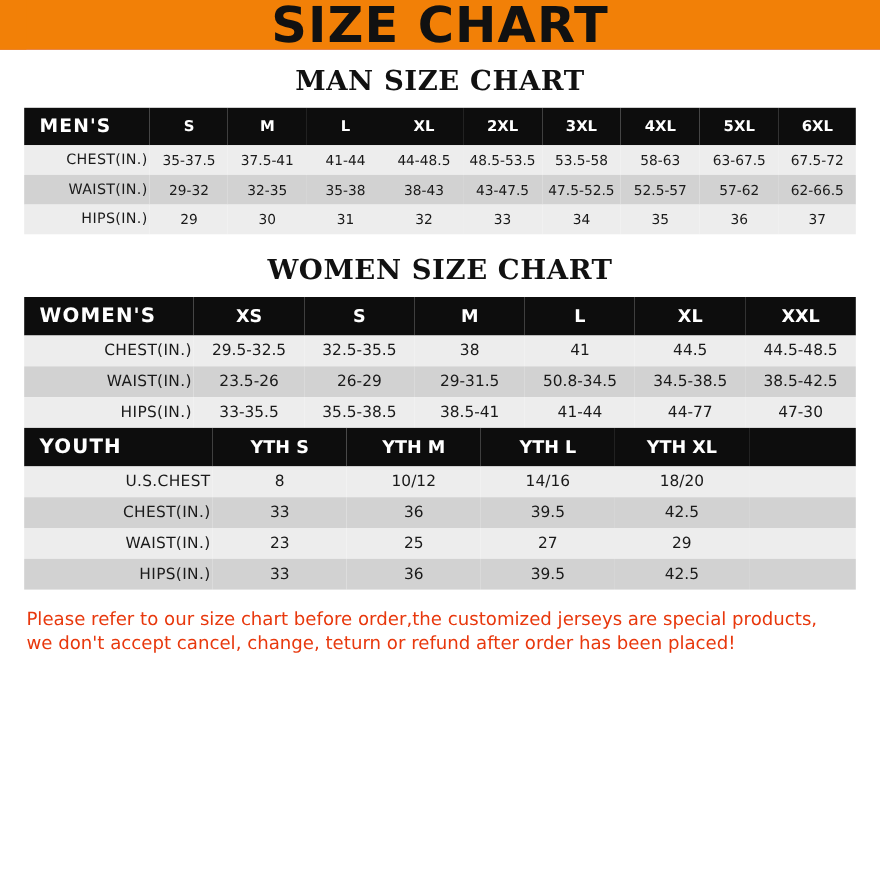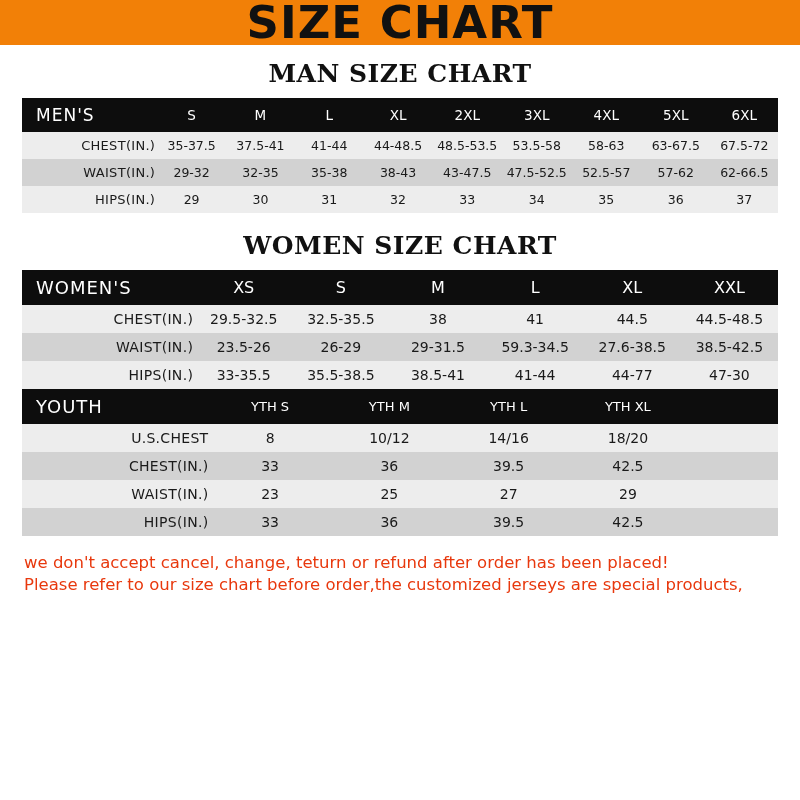--- a/index.html
+++ b/index.html
@@ -76,22 +76,22 @@
     text-align: center;
     vertical-align: middle;
     font-family: "DejaVu Sans", sans-serif;
   }
   
   table.size-table thead tr {
     background: #0d0d0d;
   }
   table.size-table thead th {
     color: #ffffff;
-    font-weight: normal;
-    padding: 7px 2px;
+    font-weight: bold;
+    padding: 7px 14px;
   }
   table.size-table thead th.label-col {
     text-align: left;
     padding-left: 14px;
     letter-spacing: 1px;
   }
   
   table.size-table tbody td {
     color: #1a1a1a;
     padding: 6px 2px;
@@ -108,21 +108,21 @@
   #men-table tbody td { font-size: 12.5px; }
   #men-table tbody td.label-col { font-size: 13px; letter-spacing: .3px; }
 
   
   #women-table thead th { font-size: 16px; }
   #women-table thead th.label-col { font-size: 18px; }
   #women-table tbody td { font-size: 14px; }
   #women-table tbody td.label-col { font-size: 14px; letter-spacing: .3px; }
 
   
-  #youth-table thead th { font-size: 13px; }
+  #youth-table thead th { font-size: 16px; }
   #youth-table thead th.label-col { font-size: 18px; }
   #youth-table tbody td { font-size: 14px; }
   #youth-table tbody td.label-col { font-size: 14px; letter-spacing: .3px; }
 
   .note {
     margin-top: 16px;
     margin-bottom: 6px;
     color: #e8380d;
     font-family: "DejaVu Sans", sans-serif;
     font-size: 16.5px;
@@ -222,22 +222,22 @@
           <td>38</td>
           <td>41</td>
           <td>44.5</td>
           <td>44.5-48.5</td>
         </tr>
         <tr class="row-dark">
           <td class="label-col">WAIST(IN.)</td>
           <td>23.5-26</td>
           <td>26-29</td>
           <td>29-31.5</td>
-          <td>59.3-34.5</td>
-          <td>27.6-38.5</td>
+          <td>50.8-34.5</td>
+          <td>34.5-38.5</td>
           <td>38.5-42.5</td>
         </tr>
         <tr class="row-light">
           <td class="label-col">HIPS(IN.)</td>
           <td>33-35.5</td>
           <td>35.5-38.5</td>
           <td>38.5-41</td>
           <td>41-44</td>
           <td>44-77</td>
           <td>47-30</td>
@@ -287,18 +287,18 @@
           <td>33</td>
           <td>36</td>
           <td>39.5</td>
           <td>42.5</td>
           <td></td>
         </tr>
       </tbody>
     </table>
 
     <div class="note">
+      <div>Please refer to our size chart before order,the customized jerseys are special products,</div>
       <div>we don't accept cancel, change, teturn or refund after order has been placed!</div>
-      <div>Please refer to our size chart before order,the customized jerseys are special products,</div>
     </div>
 
   </div>
 </div>
 
 </body></html>

